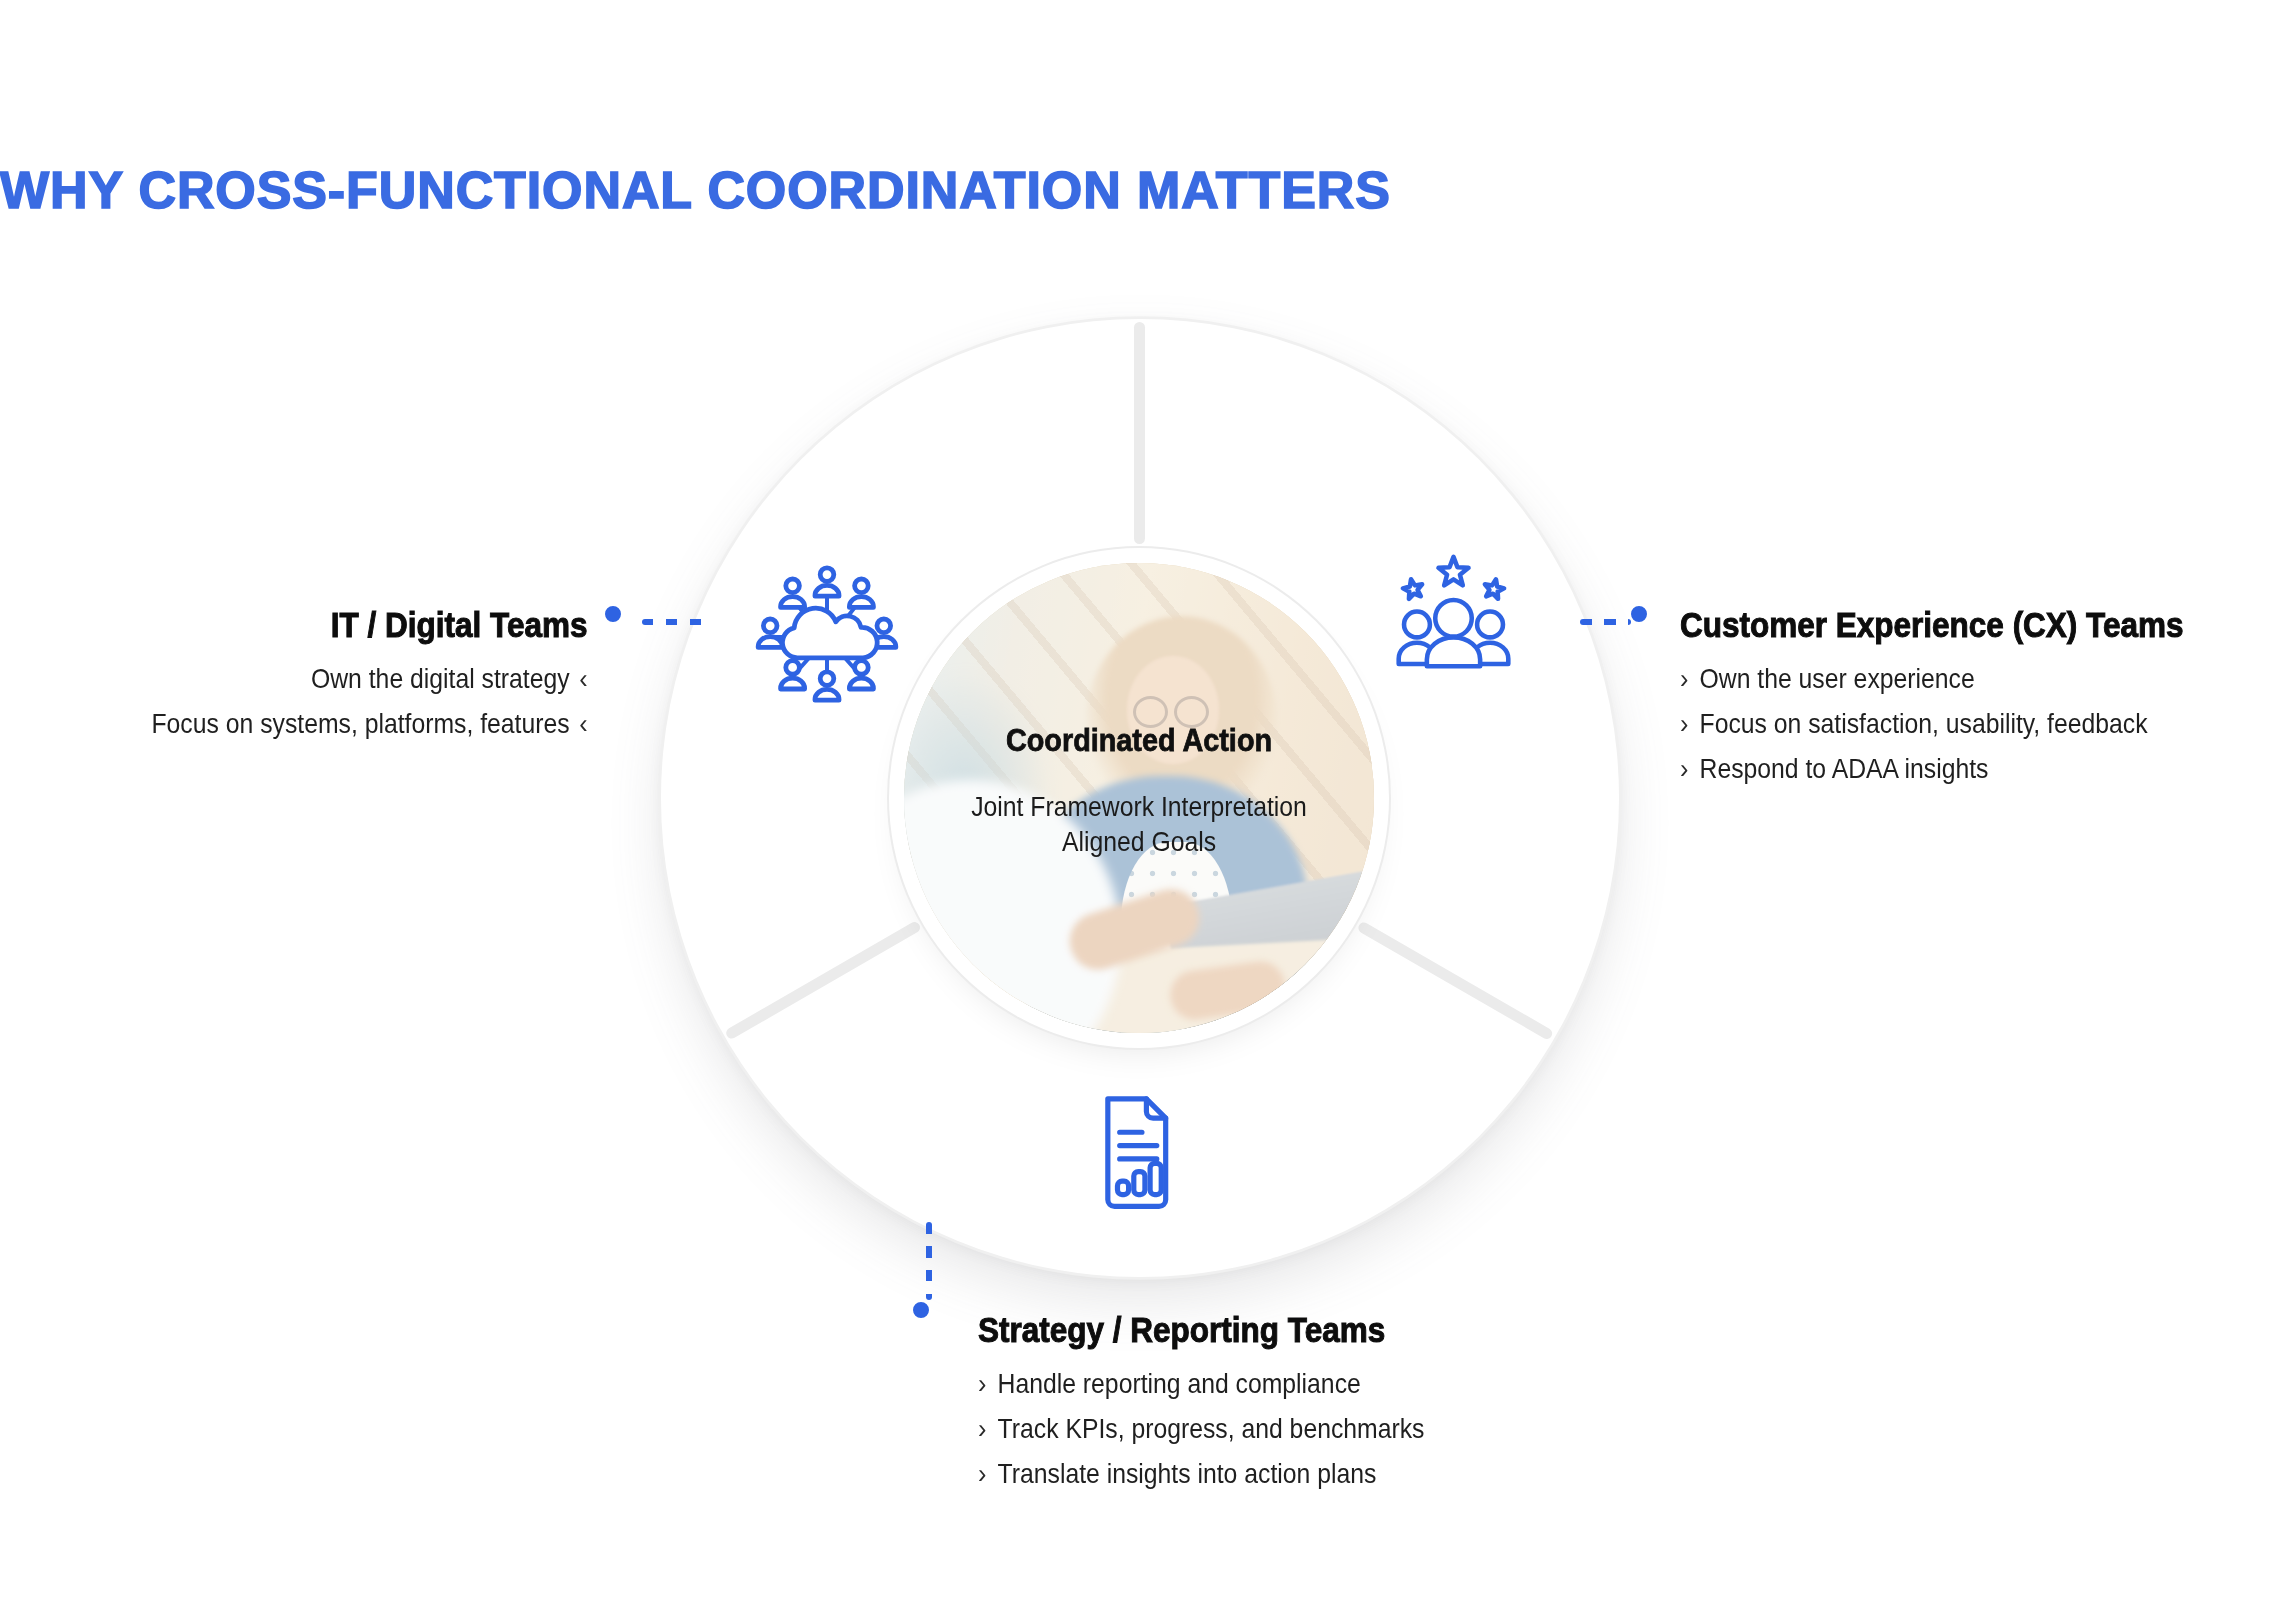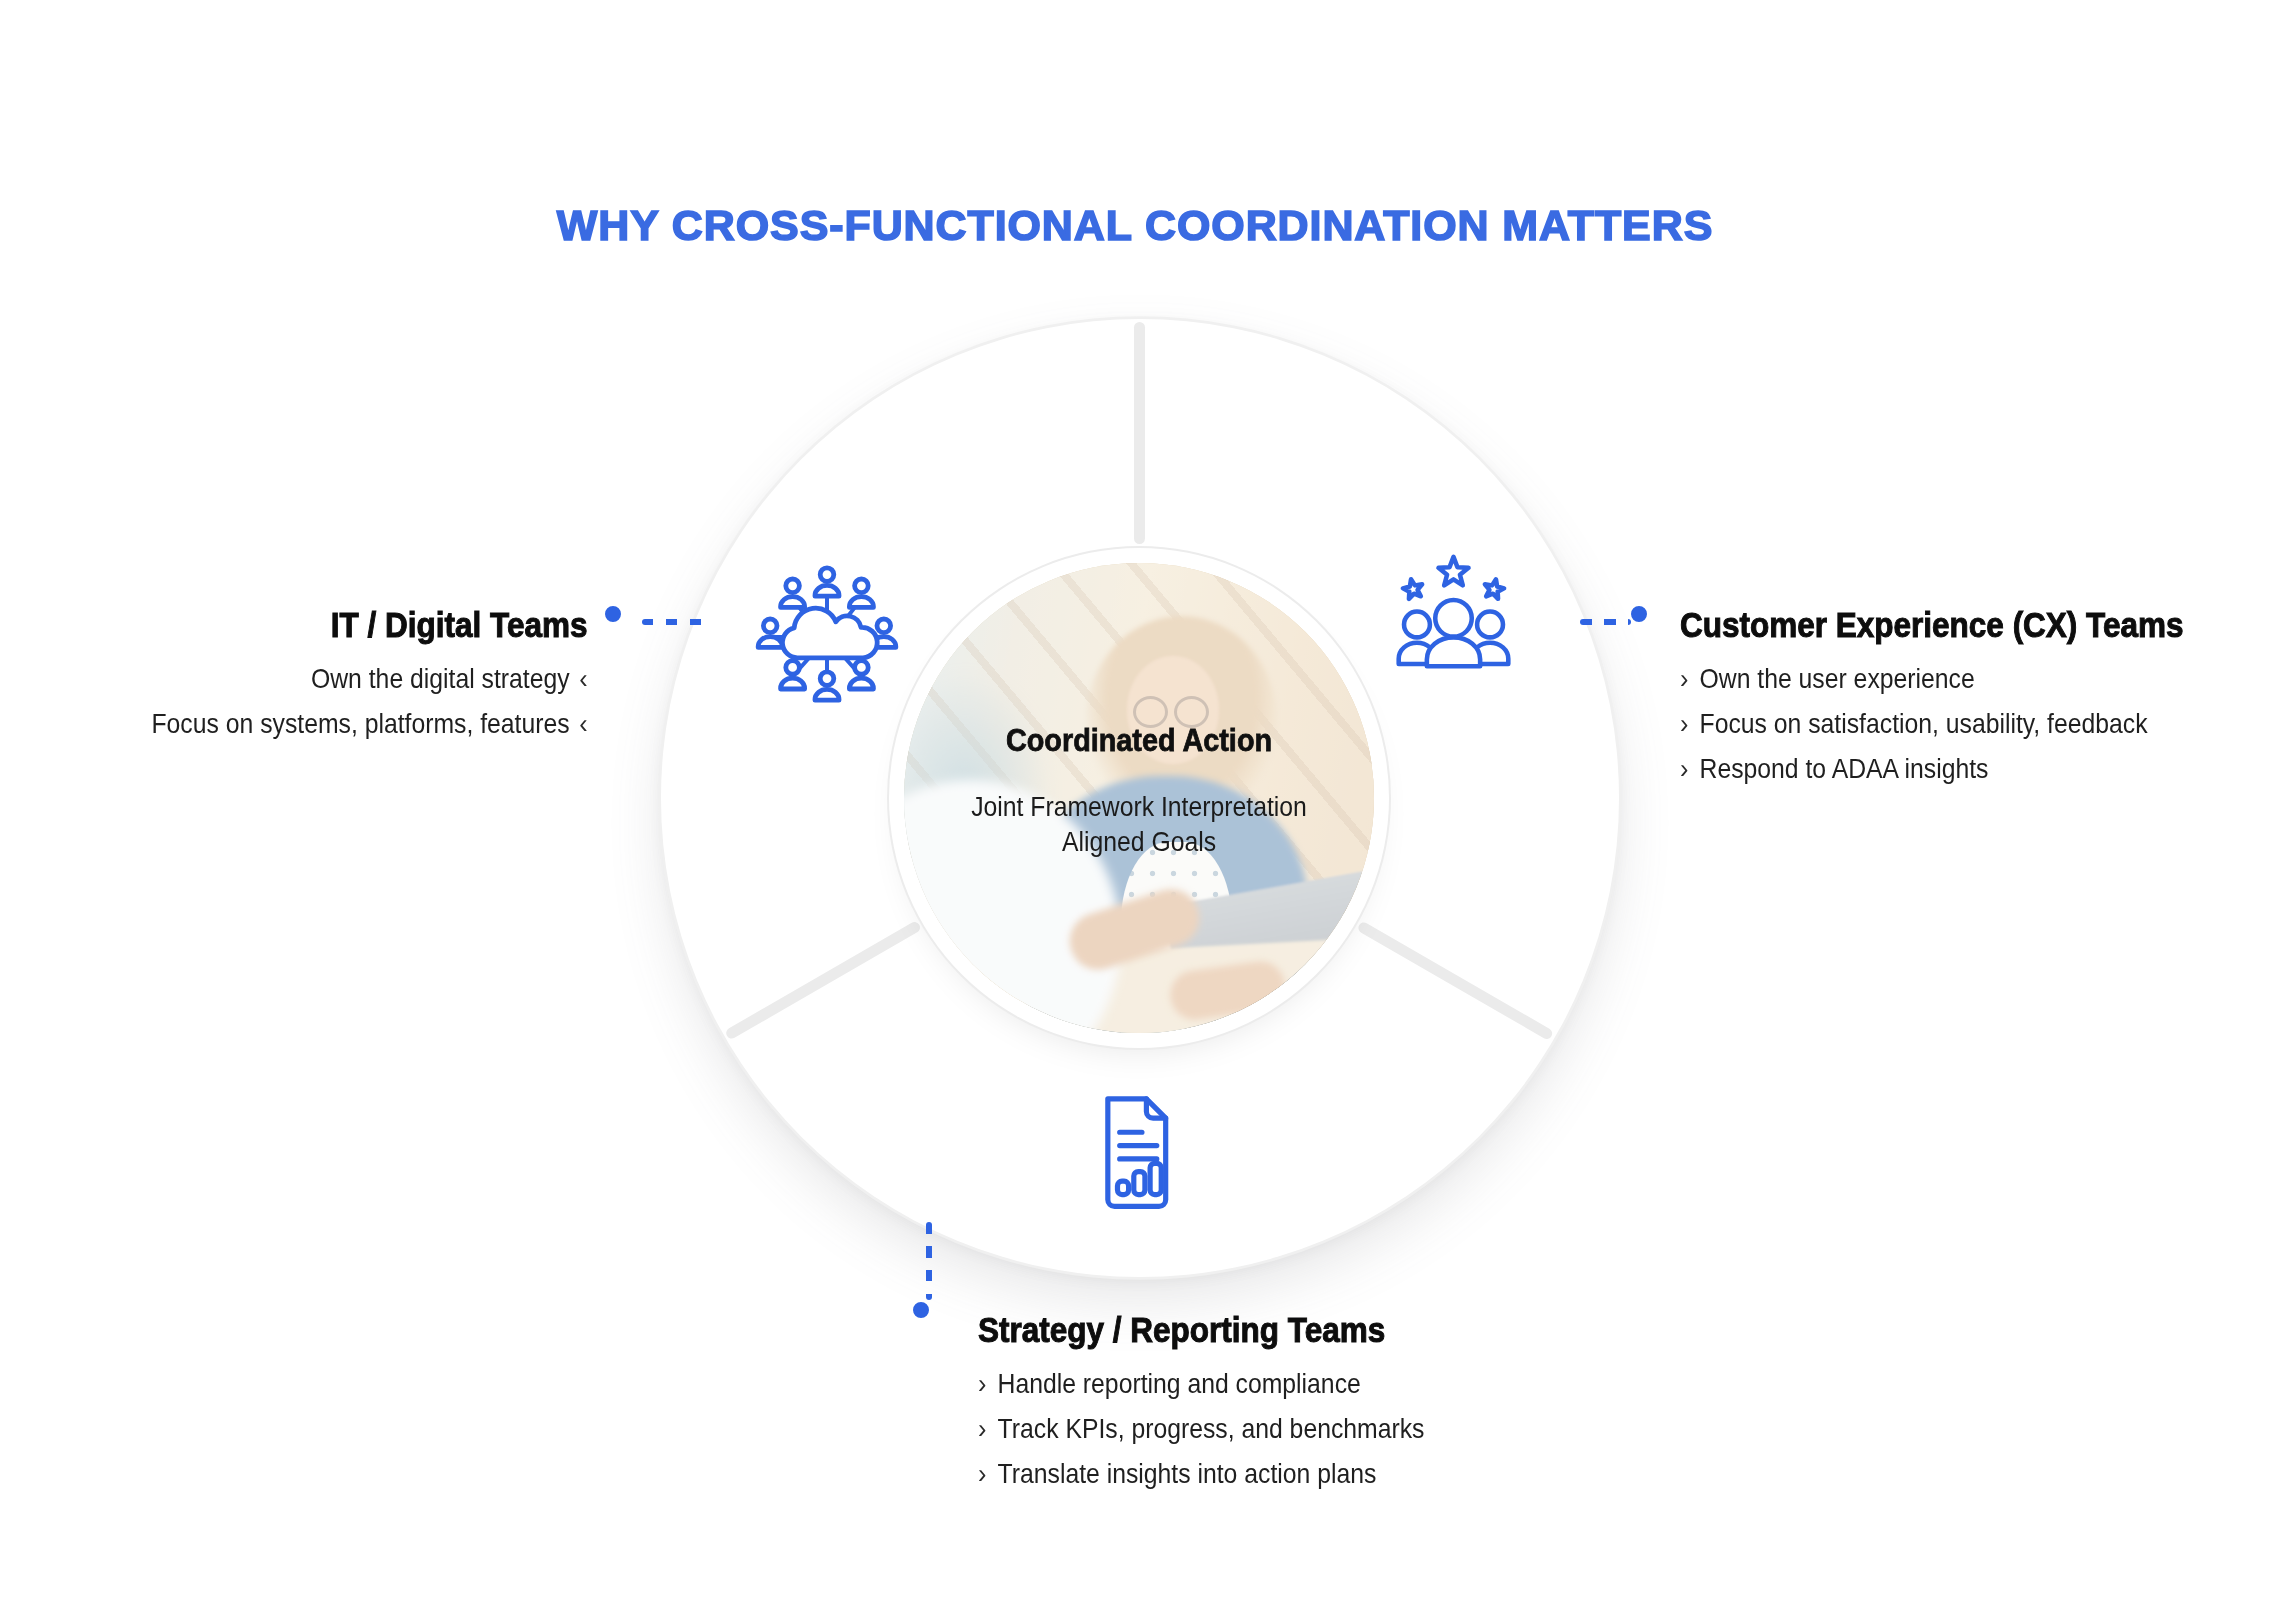--- a/index.html
+++ b/index.html
@@ -8,24 +8,22 @@
     --text-dark:#121212;
     --divider:#ebebeb;
   }
   *{margin:0;padding:0;box-sizing:border-box;}
   body{background:#ffffff;font-family:"Liberation Sans", sans-serif;}
   .stage{position:relative;width:2270px;height:1619px;background:#ffffff;overflow:hidden;}
 
   
   .title{
     position:absolute;left:0;top:160px;width:2270px;
-    text-align:center;
-    font-size:43px;font-weight:bold;letter-spacing:0.9px;
+    font-size:52px;font-weight:bold;letter-spacing:0.9px;
     color:var(--title-blue);
-    margin-top:41px;
     -webkit-text-stroke:1.6px currentColor;
   }
 
   
   .ring{
     position:absolute;left:661px;top:319px;width:958px;height:958px;
     border-radius:50%;background:#ffffff;
     box-shadow:0 0 0 2.7px #f0f0f0, 0 25px 53px rgba(110,110,120,.16), 0 3.5px 16px rgba(0,0,0,.05);
   }
   .divider{

